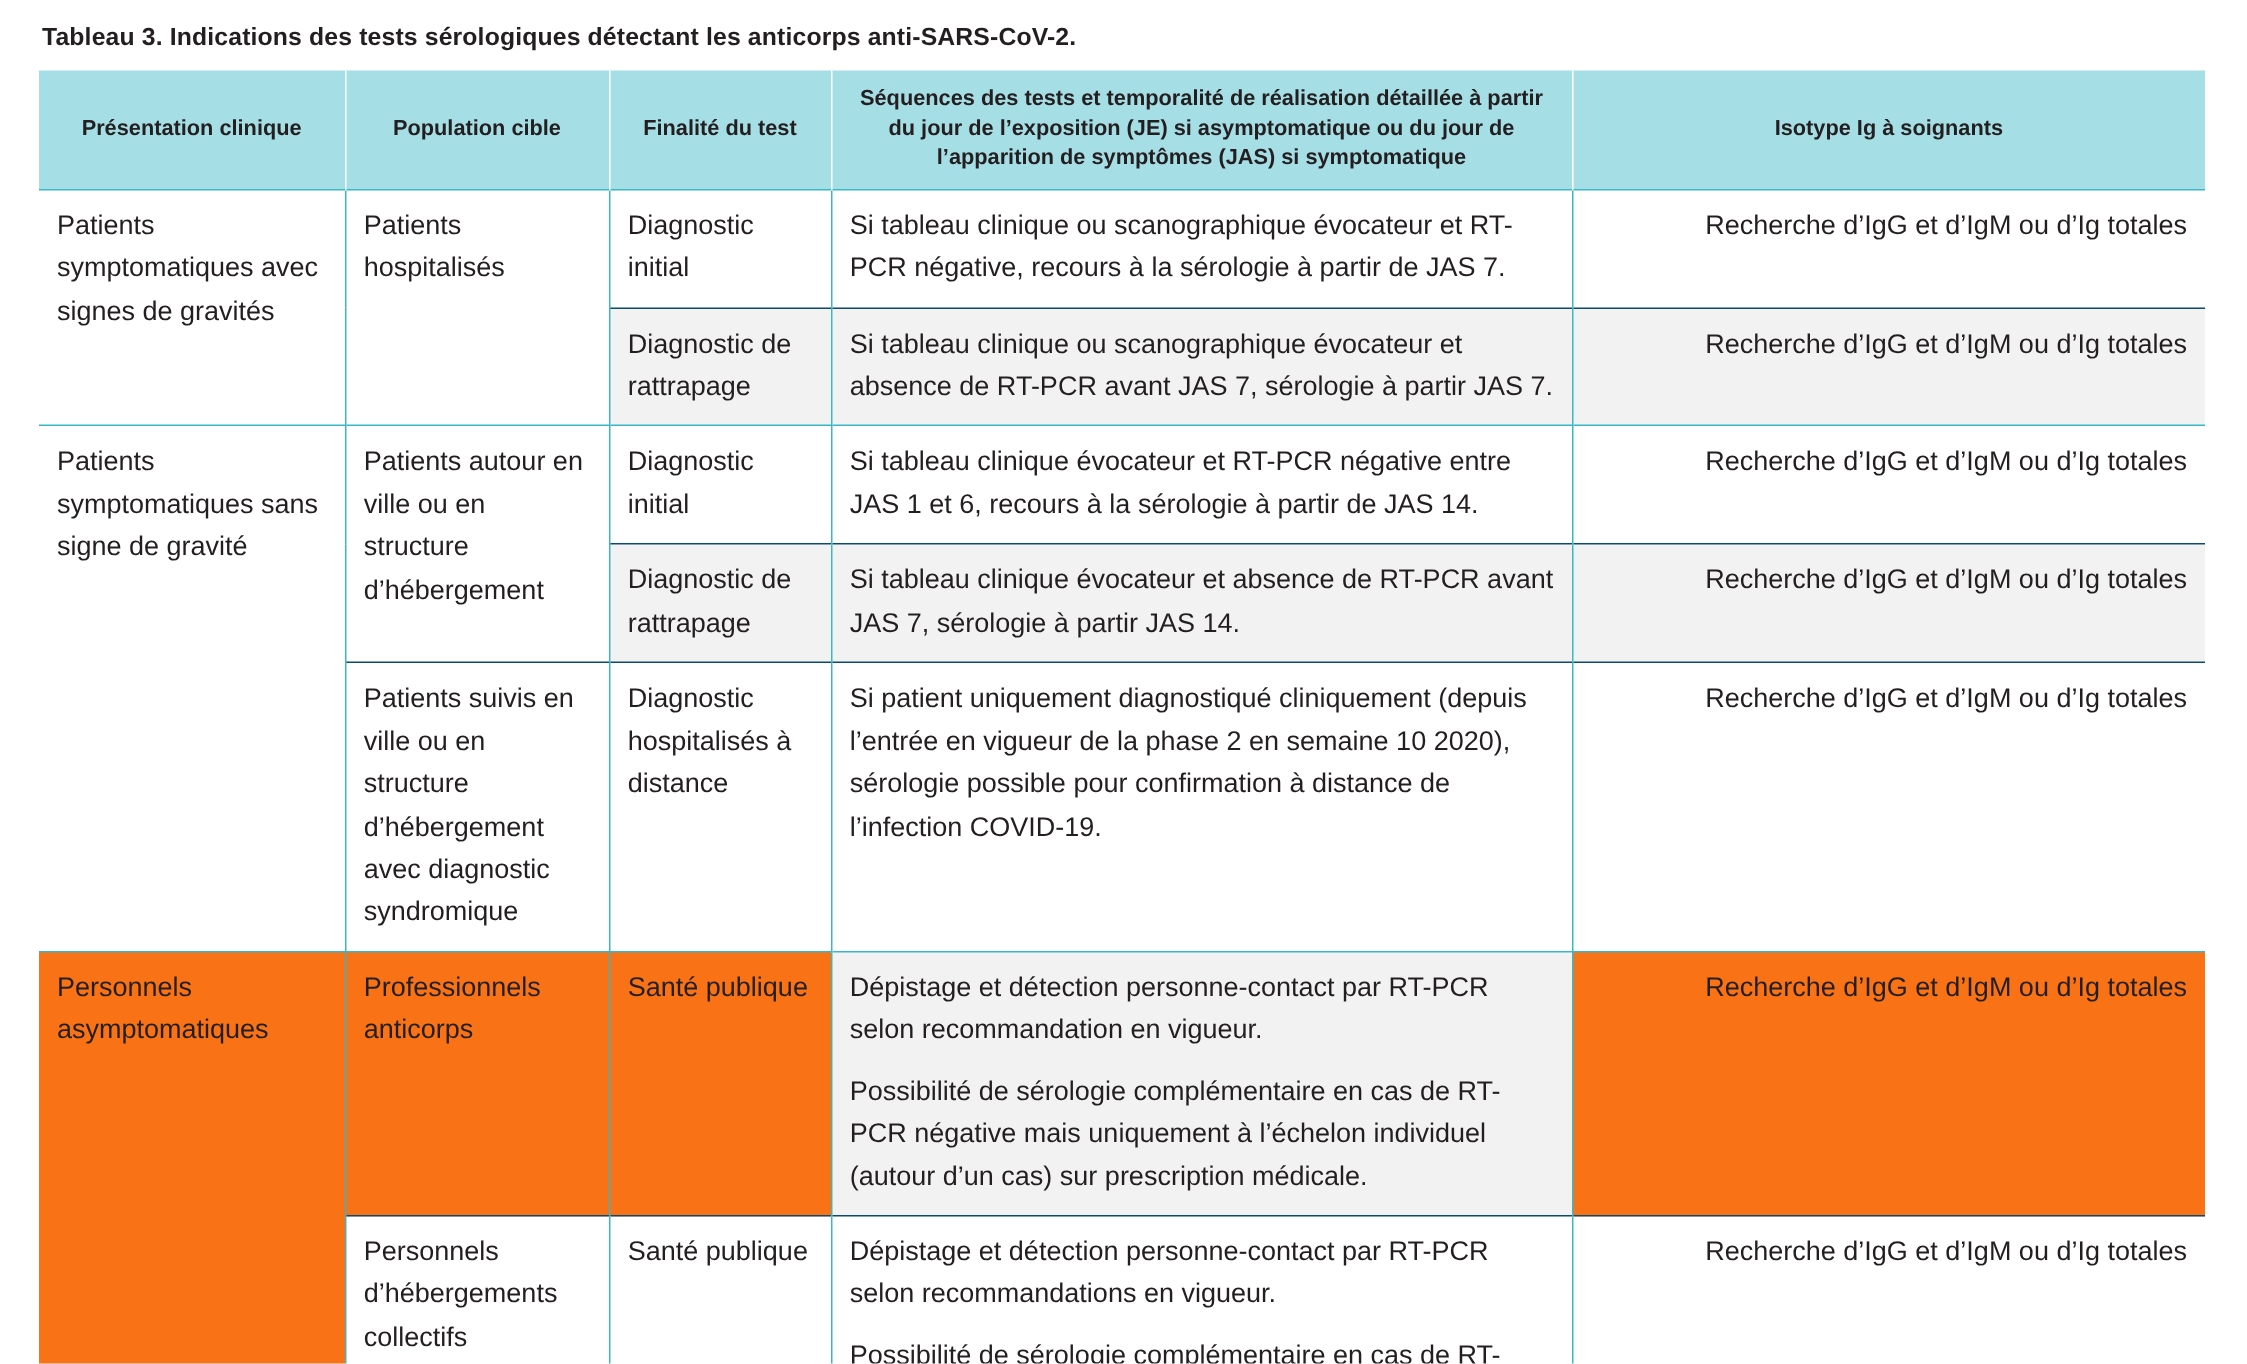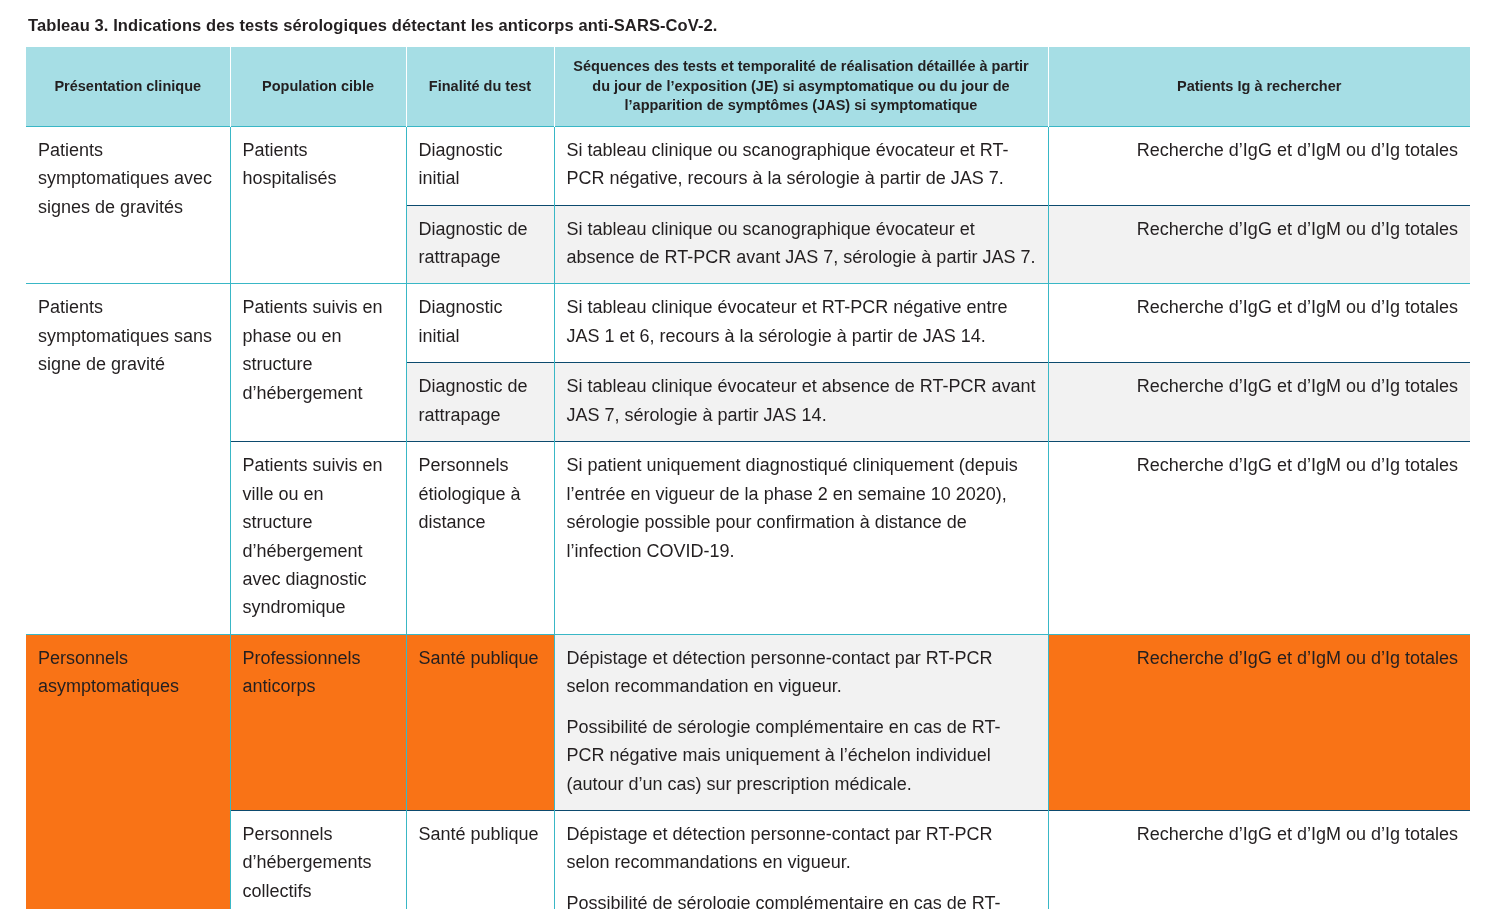--- a/index.html
+++ b/index.html
@@ -95,53 +95,53 @@
         <col class="c3">
         <col class="c4">
         <col class="c5">
     </colgroup>
     <thead>
       <tr class="headrow">
         <th>Présentation clinique</th>
         <th>Population cible</th>
         <th>Finalité du test</th>
         <th class="hdr-seq">Séquences des tests et temporalité de réalisation détaillée à partir du jour de l’exposition (JE) si asymptomatique ou du jour de l’apparition de symptômes (JAS) si symptomatique</th>
-        <th class="last">Patients Ig à rechercher</th>
+        <th class="last">Isotype Ig à soignants</th>
       </tr>
     </thead>
     <tbody>
 
       <tr class="grouptop">
         <td rowspan="2">Patients symptomatiques avec signes de gravités</td>
         <td rowspan="2">Patients hospitalisés</td>
         <td>Diagnostic initial</td>
         <td>Si tableau clinique ou scanographique évocateur et RT-PCR négative, recours à la sérologie à partir de JAS 7.</td>
         <td class="last">Recherche d’IgG et d’IgM ou d’Ig totales</td>
       </tr>
       <tr class="subrow alt">
         <td class="sub">Diagnostic de rattrapage</td>
         <td class="sub">Si tableau clinique ou scanographique évocateur et absence de RT-PCR avant JAS 7, sérologie à partir JAS 7.</td>
         <td class="sub last">Recherche d’IgG et d’IgM ou d’Ig totales</td>
       </tr>
 
       <tr class="grouptop">
         <td rowspan="3">Patients symptomatiques sans signe de gravité</td>
-        <td rowspan="2">Patients suivis en phase ou en structure d’hébergement</td>
+        <td rowspan="2">Patients autour en ville ou en structure d’hébergement</td>
         <td>Diagnostic initial</td>
         <td>Si tableau clinique évocateur et RT-PCR négative entre JAS 1 et 6, recours à la sérologie à partir de JAS 14.</td>
         <td class="last">Recherche d’IgG et d’IgM ou d’Ig totales</td>
       </tr>
       <tr class="subrow alt">
         <td class="sub">Diagnostic de rattrapage</td>
         <td class="sub">Si tableau clinique évocateur et absence de RT-PCR avant JAS 7, sérologie à partir JAS 14.</td>
         <td class="sub last">Recherche d’IgG et d’IgM ou d’Ig totales</td>
       </tr>
       <tr class="subrow">
         <td class="sub">Patients suivis en ville ou en structure d’hébergement avec diagnostic syndromique</td>
-        <td class="sub">Personnels étiologique à distance</td>
+        <td class="sub">Diagnostic hospitalisés à distance</td>
         <td class="sub">Si patient uniquement diagnostiqué cliniquement (depuis l’entrée en vigueur de la phase 2 en semaine 10 2020), sérologie possible pour confirmation à distance de l’infection COVID-19.</td>
         <td class="sub last">Recherche d’IgG et d’IgM ou d’Ig totales</td>
       </tr>
 
       <tr class="grouptop alt">
         <td class="shade-white" rowspan="2">Personnels asymptomatiques</td>
         <td class="shade-white">Professionnels anticorps</td>
         <td class="shade-white">Santé publique</td>
         <td>
           <p>Dépistage et détection personne-contact par RT-PCR selon recommandation en vigueur.</p>

